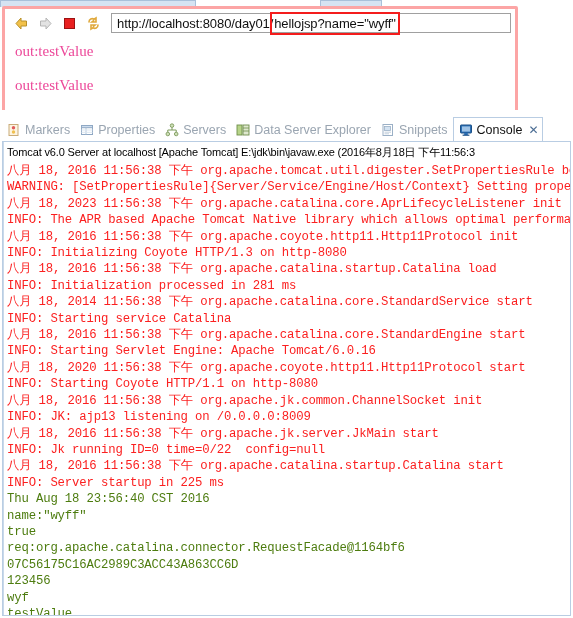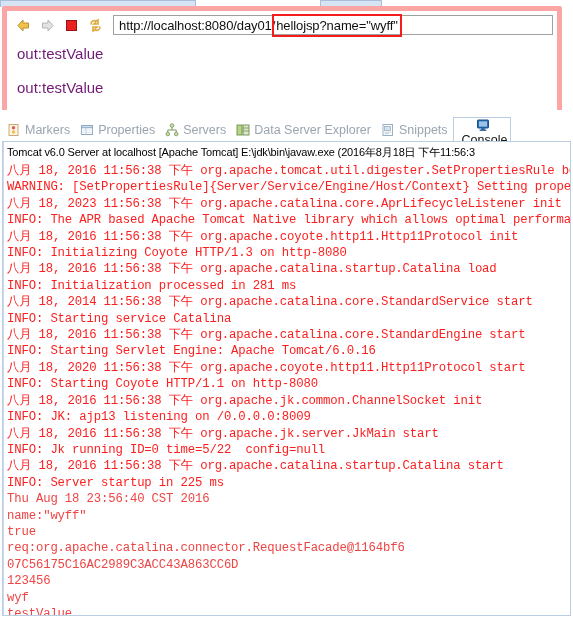--- a/index.html
+++ b/index.html
@@ -31,23 +31,23 @@
     border-bottom: none;
     box-sizing: border-box;
   }
   .tabstrip .remnant.r1 { left: 0px;   width: 196px; }
   .tabstrip .remnant.r2 { left: 320px; width: 62px; }
 
   
   .browser {
     position: absolute;
     left: 2px; top: 6px;
-    width: 560px; height: 104px;
-    background: #ffffff;
-    border: 5px solid #fca5a5;
+    width: 516px; height: 104px;
+    background: #ffffff;
+    border: 3px solid #fca5a5;
     border-radius: 2px 2px 0 0;
     box-sizing: border-box;
   }
   .browser-toolbar {
     position: relative;
     height: 28px;
     background: #ffffff;
     display: flex;
     align-items: center;
     padding-left: 4px;
@@ -85,23 +85,23 @@
     padding: 1px 1px;
   }
   .browser-content {
     position: relative;
     height: 74px;
     background: #ffffff;
     padding: 6px 0 0 10px;
     box-sizing: border-box;
   }
   .page-line {
-    font-family: Liberation Sans, sans-serif;
+    font-family: Liberation Serif, serif;
     font-size: 15px;
-    color: #701a75;
+    color: #ec4899;
     line-height: 17px;
     margin-bottom: 17px;
   }
 
   
   .viewtabs {
     position: absolute;
     left: 2px; top: 116px;
     width: 569px; height: 26px;
     background: #ffffff;
@@ -124,21 +124,20 @@
   .vtab.active {
     color: #111111;
     font-weight: normal;
     background: #ffffff;
     border-top: 1px solid #b9cde3;
     border-left: 1px solid #b9cde3;
     border-right: 1px solid #b9cde3;
     border-bottom: none;
     height: 25px;
     padding-right: 3px;
-    flex-direction: column;
   }
   .vtab.active .vlabel { color: #111111; }
   .close-x {
     margin-left: 6px;
     color: #4a6c93;
     font-size: 12px;
     line-height: 12px;
   }
   .icon-box {
     width: 15px; height: 15px;
@@ -173,21 +172,21 @@
   }
   .log-line {
     font-family: "Liberation Mono", monospace;
     font-size: 12.3px;
     line-height: 16.4px;
     white-space: pre;
     overflow: hidden;
     letter-spacing: -0.15px;
   }
   .log-err { color: #fb2020; }
-  .log-out { color: #ef4444; }
+  .log-out { color: #4d7c0f; }
   .left-rule {
     position: absolute;
     left: 0; top: 0;
     width: 1px; height: 100%;
     background: #c9d9ea;
   }
 </style>
 </head>
 <body>
 
@@ -335,21 +334,21 @@
       <div class="log-line log-err">INFO: Initialization processed in 281 ms</div>
       <div class="log-line log-err">八月 18, 2014 11:56:38 下午 org.apache.catalina.core.StandardService start</div>
       <div class="log-line log-err">INFO: Starting service Catalina</div>
       <div class="log-line log-err">八月 18, 2016 11:56:38 下午 org.apache.catalina.core.StandardEngine start</div>
       <div class="log-line log-err">INFO: Starting Servlet Engine: Apache Tomcat/6.0.16</div>
       <div class="log-line log-err">八月 18, 2020 11:56:38 下午 org.apache.coyote.http11.Http11Protocol start</div>
       <div class="log-line log-err">INFO: Starting Coyote HTTP/1.1 on http-8080</div>
       <div class="log-line log-err">八月 18, 2016 11:56:38 下午 org.apache.jk.common.ChannelSocket init</div>
       <div class="log-line log-err">INFO: JK: ajp13 listening on /0.0.0.0:8009</div>
       <div class="log-line log-err">八月 18, 2016 11:56:38 下午 org.apache.jk.server.JkMain start</div>
-      <div class="log-line log-err">INFO: Jk running ID=0 time=5/22  config=null</div>
+      <div class="log-line log-err">INFO: Jk running ID=0 time=0/22  config=null</div>
       <div class="log-line log-err">八月 18, 2016 11:56:38 下午 org.apache.catalina.startup.Catalina start</div>
       <div class="log-line log-err">INFO: Server startup in 225 ms</div>
       <div class="log-line log-out">Thu Aug 18 23:56:40 CST 2016</div>
       <div class="log-line log-out">name:"wyff"</div>
       <div class="log-line log-out">true</div>
       <div class="log-line log-out">req:org.apache.catalina.connector.RequestFacade@1164bf6</div>
       <div class="log-line log-out">07C56175C16AC2989C3ACC43A863CC6D</div>
       <div class="log-line log-out">123456</div>
       <div class="log-line log-out">wyf</div>
       <div class="log-line log-out">testValue</div>

